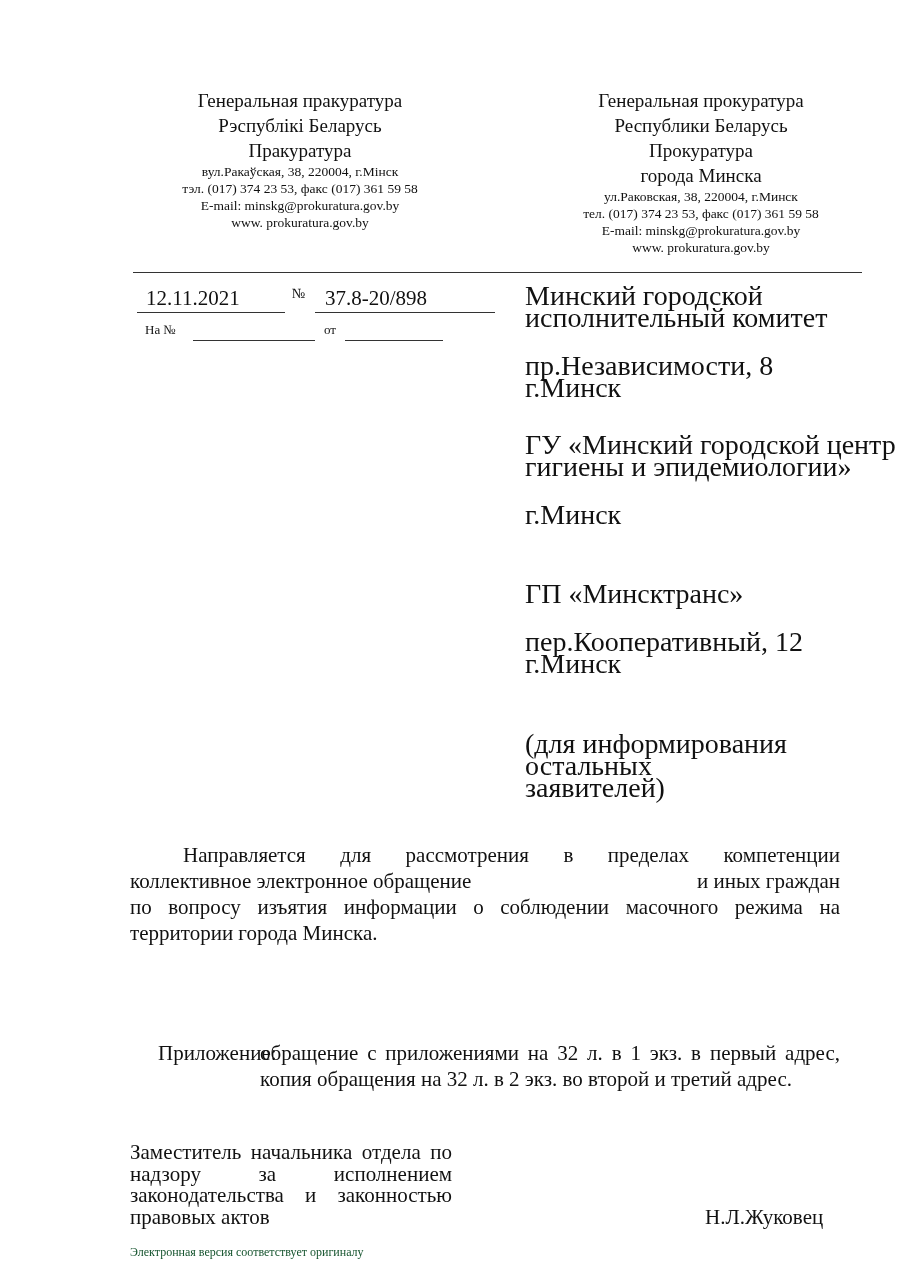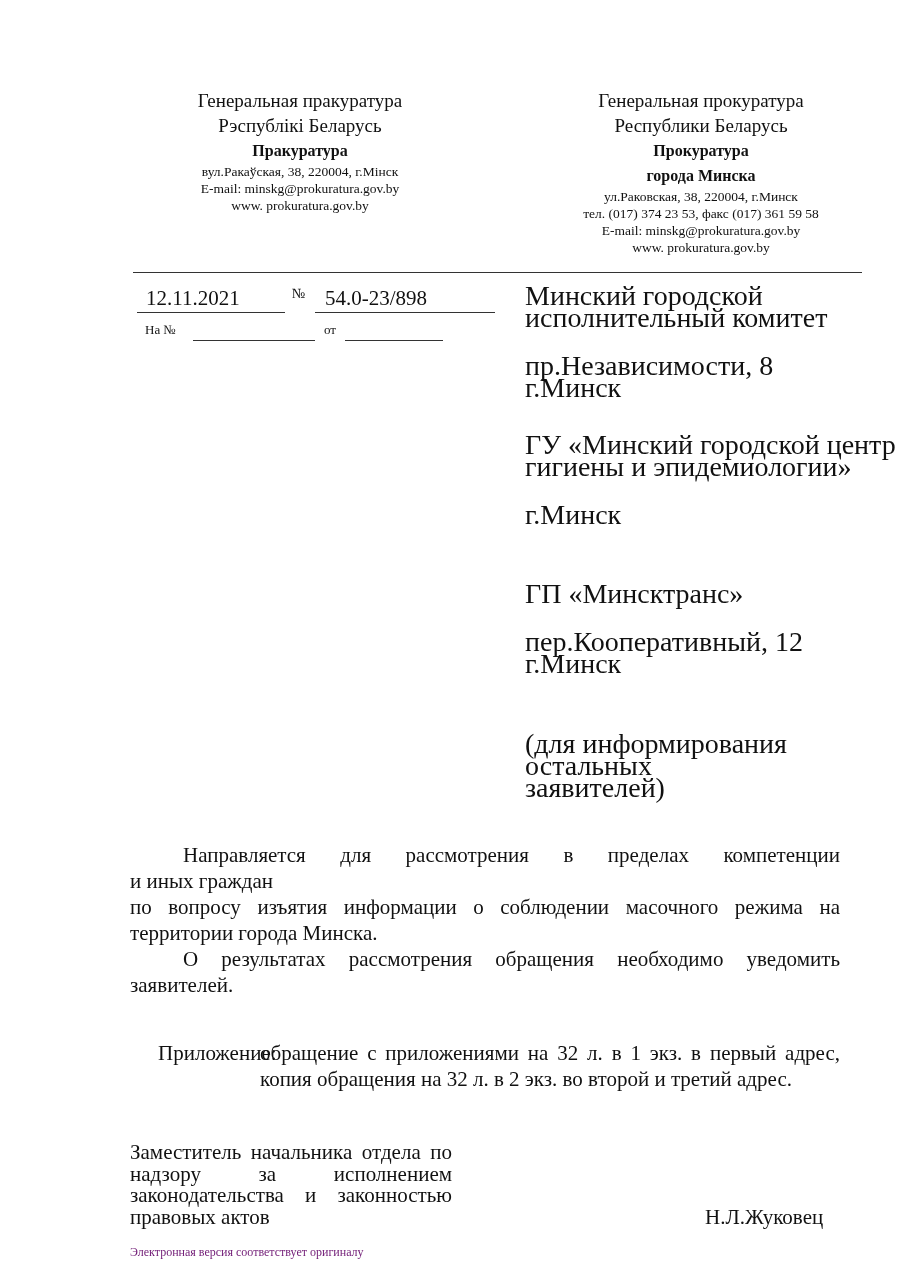--- a/index.html
+++ b/index.html
@@ -1,64 +1,65 @@
 <!DOCTYPE html>
 <html><head>
 <meta charset="utf-8">
 <style>
   html, body { margin:0; padding:0; background:#ffffff; }
   body { width:905px; height:1280px; position:relative; overflow:hidden;
          font-family:"Liberation Serif", "DejaVu Serif", serif; color:#111; }
   .abs { position:absolute; }
   .hdr { position:absolute; top:88px; text-align:center; line-height:25px; }
   .hdr .l1, .hdr .l2 { font-size:19px; }
-  .hdr .l3, .hdr .l4 { font-size:16px; font-weight:bold; }
+  .hdr .l3, .hdr .l4 { font-size:19px; font-weight:normal; }
   .hdr .small { font-size:13.5px; line-height:17px; }
   .hdr-left { left:140px; width:320px; }
   .hdr-right { left:540px; width:322px; }
   .rule { position:absolute; left:133px; top:272px; width:729px; height:0; border-top:1.5px solid #333; }
   .regline { position:absolute; font-size:21px; }
   .uline { position:absolute; border-top:1px solid #333; height:0; }
   .small13 { font-size:13px; position:absolute; }
   .addr { position:absolute; left:525px; font-size:28px; line-height:22px; }
   .body { position:absolute; left:130px; width:710px; font-size:21px; line-height:26px; text-align:justify; }
   .indent { text-indent:53px; }
   .jl { text-align-last:justify;font-family:Liberation Serif, serif; }
   .sig { position:absolute; left:130px; width:322px; font-size:21px; line-height:21.5px; text-align:justify; }
-  .footer { position:absolute; left:130px; top:1245px; font-size:12px; color:#701a75; }
+  .footer { position:absolute; left:130px; top:1245px; font-size:12px; color:#14532d; }
 </style>
 </head>
 <body>
 
 <div class="hdr hdr-left">
   <div class="l1">Генеральная пракуратура</div>
   <div class="l2">Рэспублікі Беларусь</div>
   <div class="l3">Пракуратура</div>
   <div class="small">вул.Ракаўская, 38, 220004, г.Мінск</div>
+  <div class="small">тэл. (017) 374 23 53, факс (017) 361 59 58</div>
   <div class="small">E-mail: minskg@prokuratura.gov.by</div>
   <div class="small">www. prokuratura.gov.by</div>
 </div>
 
 <div class="hdr hdr-right">
   <div class="l1">Генеральная прокуратура</div>
   <div class="l2">Республики Беларусь</div>
   <div class="l3">Прокуратура</div>
   <div class="l4">города Минска</div>
   <div class="small">ул.Раковская, 38, 220004, г.Минск</div>
   <div class="small">тел. (017) 374 23 53, факс (017) 361 59 58</div>
   <div class="small">E-mail: minskg@prokuratura.gov.by</div>
   <div class="small">www. prokuratura.gov.by</div>
 </div>
 
 <div class="rule"></div>
 
 <div class="regline" style="left:146px; top:286px;">12.11.2021</div>
 <div class="uline" style="left:137px; top:312px; width:148px;"></div>
 <div class="abs" style="left:292px; top:286px; font-size:14px;">№</div>
-<div class="regline" style="left:325px; top:286px;">54.0-23/898</div>
+<div class="regline" style="left:325px; top:286px;">37.8-20/898</div>
 <div class="uline" style="left:315px; top:312px; width:180px;"></div>
 <div class="small13" style="left:145px; top:322px;">На №</div>
 <div class="uline" style="left:193px; top:340px; width:122px;"></div>
 <div class="small13" style="left:324px; top:322px;">от</div>
 <div class="uline" style="left:345px; top:340px; width:98px;"></div>
 
 <div class="addr" style="top:285px;">
   <div>Минский городской</div>
   <div>исполнительный комитет</div>
   <div style="height:26px;"></div>
@@ -78,24 +79,24 @@
   <div>г.Минск</div>
 </div>
 <div class="addr" style="top:733px;">
   <div>(для информирования остальных</div>
   <div>заявителей)</div>
 </div>
 
 <div class="body" style="top:842px;">
   <div class="indent jl">Направляется для рассмотрения в пределах компетенции</div>
   <div style="display:flex; justify-content:space-between;">
+    <span>коллективное электронное обращение</span>
     <span>и иных граждан</span>
   </div>
   <div>по вопросу изъятия информации о соблюдении масочного режима на территории города Минска.</div>
-  <div class="indent">О результатах рассмотрения обращения необходимо уведомить заявителей.</div>
 </div>
 
 <div class="abs" style="left:130px; top:1040px; font-size:21px; line-height:26px;margin-left:28px;">Приложение:</div>
 <div class="abs" style="left:260px; top:1040px; width:580px; font-size:21px; line-height:26px; text-align:justify;">обращение с приложениями на 32 л. в 1 экз. в первый адрес, копия обращения на 32 л. в 2 экз. во второй и третий адрес.</div>
 
 <div class="sig" style="top:1142px;">Заместитель начальника отдела по надзору за исполнением законодательства и законностью правовых актов</div>
 <div class="abs" style="left:705px; top:1205px; font-size:21px;">Н.Л.Жуковец</div>
 
 <div class="footer">Электронная версия соответствует оригиналу</div>
 

